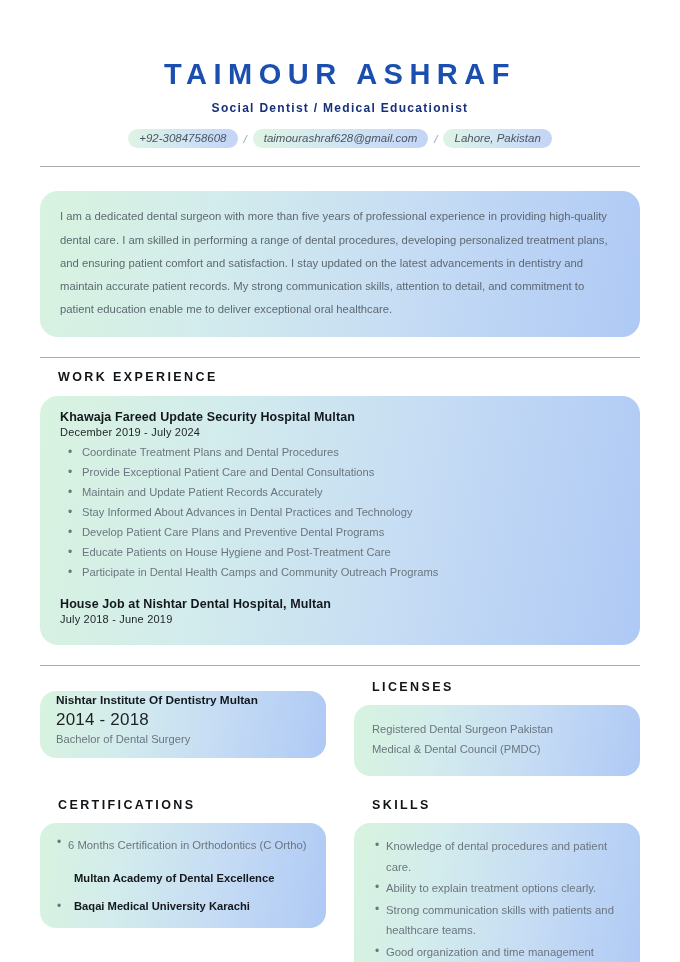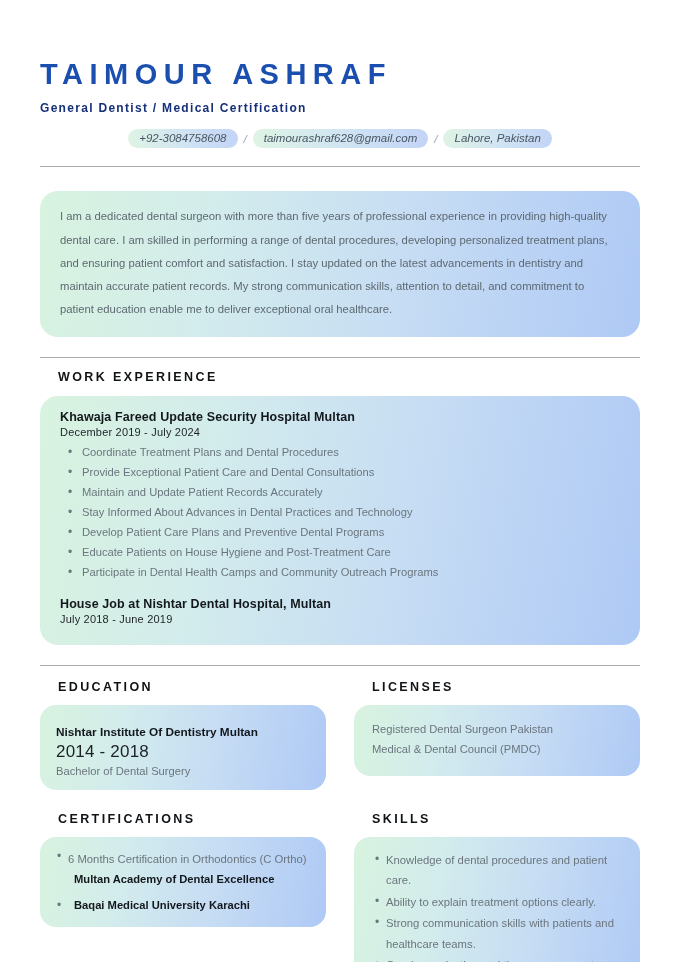--- a/index.html
+++ b/index.html
@@ -18,21 +18,21 @@
   }
 
   .page {
     width: 680px;
     height: 962px;
     padding: 0 40px;
     position: relative;
   }
 
   
-  .header { padding-top: 58px; text-align: left; }
+  .header { padding-top: 58px; text-align: center; }
 
   .name {
     font-size: 29px;
     font-weight: 700;
     letter-spacing: 6.5px;
     color: #1a4fb0;
     line-height: 1.15;
     white-space: nowrap;
   }
 
@@ -147,21 +147,21 @@
 
   
   .two-col {
     display: flex;
     gap: 28px;
   }
   .col { flex: 1 1 0; min-width: 0; }
 
   .edu-card {
     margin-top: 11px;
-    padding: 20px 16px 13px 16px;
+    padding: 2px 16px 13px 16px;
   }
 
   .edu-school {
     font-size: 11.8px;
     font-weight: 700;
     color: #13181d;
   }
 
   .edu-years {
     font-size: 17px;
@@ -219,21 +219,21 @@
   .cert-name {
     font-size: 11.3px;
     line-height: 1.75;
     color: #6b767e;
   }
 
   .cert-inst {
     font-size: 11.2px;
     font-weight: 700;
     color: #13181d;
-    margin-top: 4px;
+    margin-top: 16px;
     padding-left: 6px;
   }
 
   .skills-card {
     margin-top: 11px;
     padding: 13px 16px 16px 16px;
   }
 
   ul.skill-list {
     margin: 0;
@@ -258,21 +258,21 @@
     font-size: 12px;
   }
 </style>
 </head>
 <body>
 
 <div class="page">
 
   <div class="header">
     <div class="name">TAIMOUR ASHRAF</div>
-    <div class="subtitle">General Dentist /  Medical Certification</div>
+    <div class="subtitle">Social Dentist /  Medical Educationist</div>
 
     <div class="contact-row">
       <span class="chip">+92-3084758608</span>
       <span class="sep">/</span>
       <span class="chip">taimourashraf628@gmail.com</span>
       <span class="sep">/</span>
       <span class="chip">Lahore, Pakistan</span>
     </div>
   </div>
 
@@ -310,21 +310,20 @@
 
   </div>
 
   <div style="height:20px"></div>
   <div class="divider"></div>
   <div style="height:14px"></div>
 
   <div class="two-col">
 
     <div class="col">
-      <div class="section-title">EDUCATION</div>
       <div class="card card-sm edu-card">
         <div class="edu-school">Nishtar Institute Of Dentistry Multan</div>
         <div class="edu-years">2014 - 2018</div>
         <div class="edu-degree">Bachelor of Dental Surgery</div>
       </div>
     </div>
 
     <div class="col">
       <div class="section-title">LICENSES</div>
       <div class="card card-sm lic-card">

